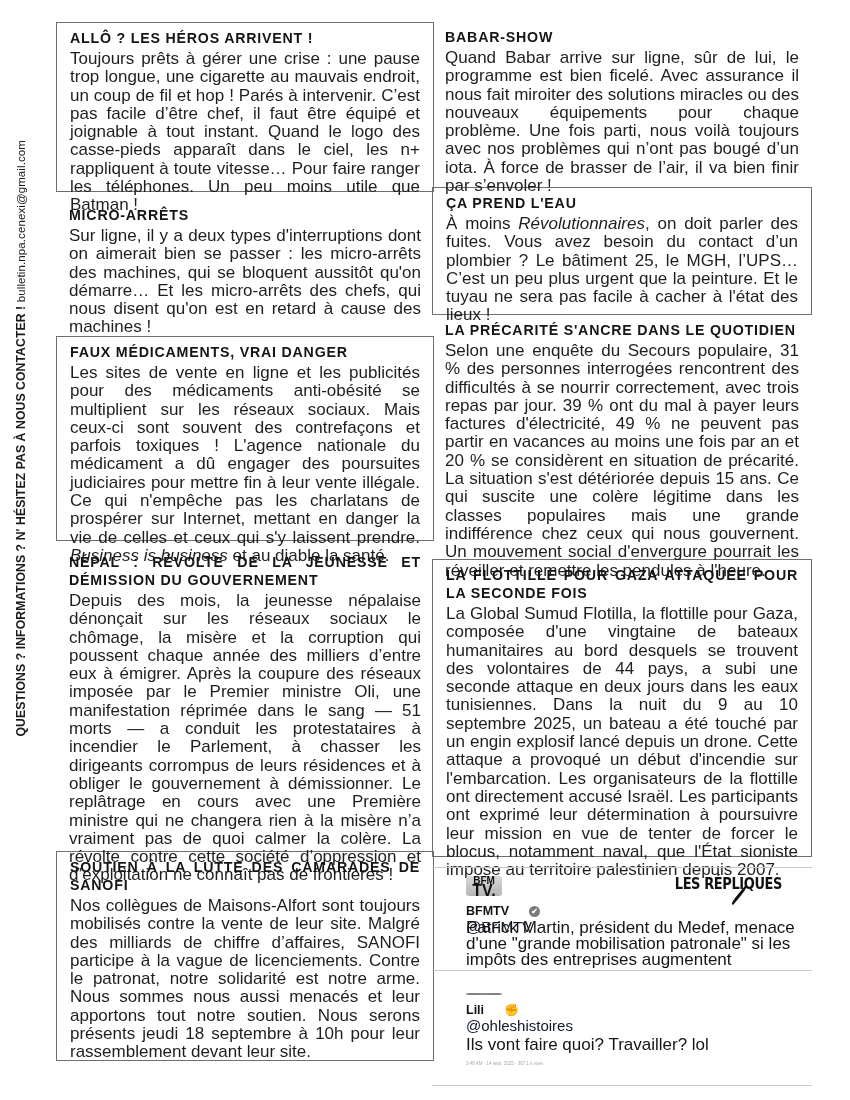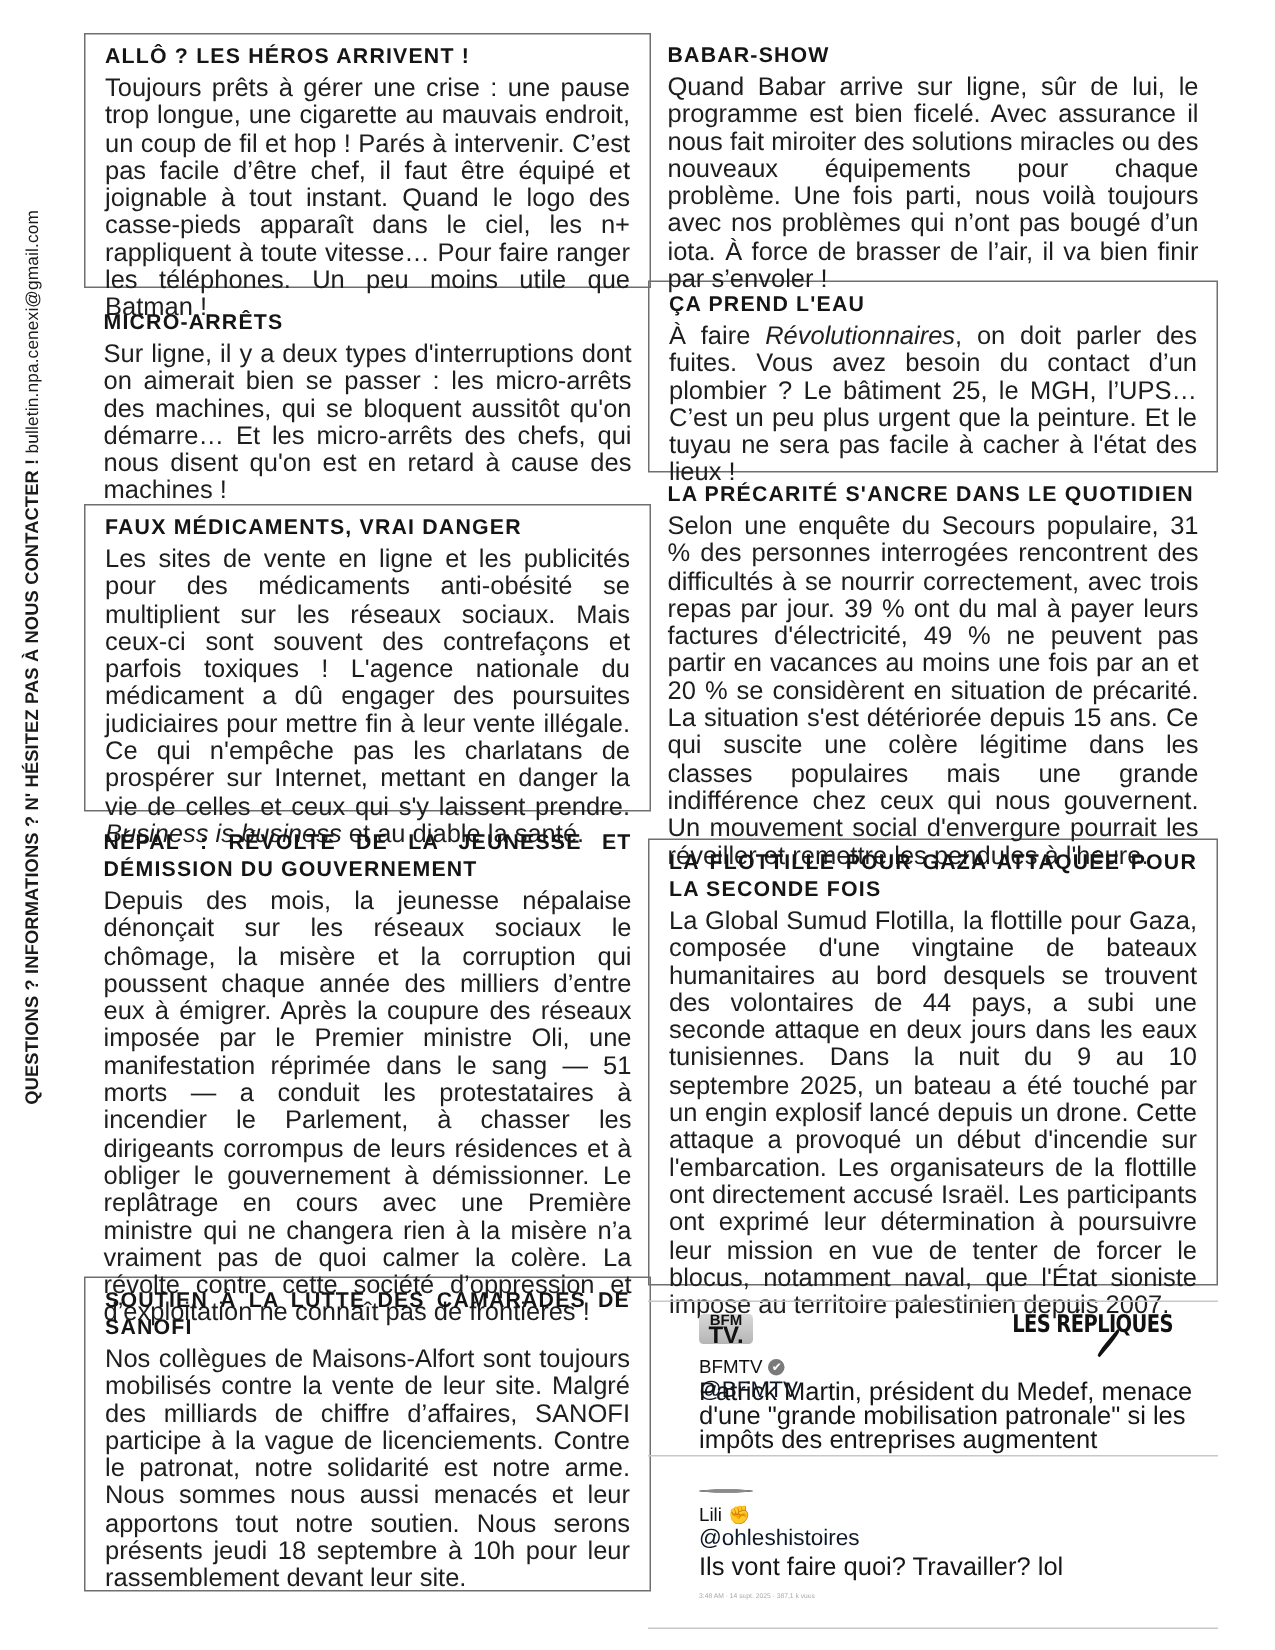--- a/index.html
+++ b/index.html
@@ -28,21 +28,21 @@
   .tweet { position: relative; border-top: 1px solid #c8c8c8; padding: 8px 12px 6px 34px;
      font-family: "Liberation Sans", sans-serif; }
   .tweet .head { display: flex; gap: 8px; height: 40px; flex-direction: column; }
   .avatar-bfm { width: 36px; height: 36px; background: linear-gradient(#d9d9d9,#b5b5b5);
      border-radius: 3px; display: flex; flex-direction: column; align-items: center; justify-content: center;
      font-weight: bold; font-size: 10px; line-height: 10px; color: #111; }
   .avatar-bfm span:last-child { font-size: 16px; }
   .avatar-lili { width: 36px; height: 36px; border-radius: 50%; background: #2c2c2c; position: relative; overflow: hidden; }
   .avatar-lili::after { content: ""; position: absolute; left: 0; right: 0; bottom: 0; height: 9px; background: #8a8a8a; }
   .tweet .names { display: flex; flex-direction: column; line-height: 15px; }
-  .tweet .name { font-weight: normal; font-size: 12.5px; color: #111; display: flex; align-items: center; gap: 4px; }
+  .tweet .name { font-weight: bold; font-size: 12.5px; color: #111; display: flex; align-items: center; gap: 20px; }
   .tweet .handle { font-size: 15px; color: #0f172a; }
   .verified { width: 11px; height: 11px; border-radius: 50%; background: #7a7a7a; color: #fff; font-size: 8px;
      display: inline-flex; align-items: center; justify-content: center; }
   .fist { font-size: 12px; }
   .tweet .text { font-size: 17px; line-height: 16px; color: #151515; margin-top: 4px; }
   .tweet .meta { font-size: 4.5px; color: #aaaaaa; margin-top: 8px; }
   .repliques { position: absolute; right: 30px; top: 6px; font-family: "DejaVu Sans", sans-serif; font-weight: bold;
      font-size: 13px; letter-spacing: -0.4px; transform: scaleY(1.25); transform-origin: top; color: #111; }
   .quill { position: absolute; right: 62px; top: 26px; width: 22px; height: 3px; background: #111;
      transform: rotate(-50deg); border-radius: 50% 0 50% 0; }
@@ -82,21 +82,21 @@
   </section>
 </div>
 
 <div class="col col-right">
   <section class="article" style="height:165px;">
     <h2>BABAR-SHOW</h2>
     <p>Quand Babar arrive sur ligne, sûr de lui, le programme est bien ficelé. Avec assurance il nous fait miroiter des solutions miracles ou des nouveaux équipements pour chaque problème. Une fois parti, nous voilà toujours avec nos problèmes qui n’ont pas bougé d’un iota. À force de brasser de l’air, il va bien finir par s’envoler !</p>
   </section>
   <section class="article boxed" style="height:128px;">
     <h2>ÇA PREND L'EAU</h2>
-    <p><span>À faire </span><em>Révolutionnaires</em><span>, on doit parler des fuites. Vous avez besoin du contact d’un plombier ? Le bâtiment 25, le MGH, l’UPS… C’est un peu plus urgent que la peinture. Et le tuyau ne sera pas facile à cacher à l'état des lieux !</span></p>
+    <p><span>À moins </span><em>Révolutionnaires</em><span>, on doit parler des fuites. Vous avez besoin du contact d’un plombier ? Le bâtiment 25, le MGH, l’UPS… C’est un peu plus urgent que la peinture. Et le tuyau ne sera pas facile à cacher à l'état des lieux !</span></p>
   </section>
   <section class="article" style="height:244px;">
     <h2>LA PRÉCARITÉ S'ANCRE DANS LE QUOTIDIEN</h2>
     <p>Selon une enquête du Secours populaire, 31 % des personnes interrogées rencontrent des difficultés à se nourrir correctement, avec trois repas par jour. 39 % ont du mal à payer leurs factures d'électricité, 49 % ne peuvent pas partir en vacances au moins une fois par an et 20 % se considèrent en situation de précarité. La situation s'est détériorée depuis 15 ans. Ce qui suscite une colère légitime dans les classes populaires mais une grande indifférence chez ceux qui nous gouvernent. Un mouvement social d'envergure pourrait les réveiller et remettre les pendules à l'heure.</p>
   </section>
   <section class="article boxed" style="height:298px;">
     <h2>LA FLOTTILLE POUR GAZA ATTAQUÉE POUR LA SECONDE FOIS</h2>
     <p>La Global Sumud Flotilla, la flottille pour Gaza, composée d'une vingtaine de bateaux humanitaires au bord desquels se trouvent des volontaires de 44 pays, a subi une seconde attaque en deux jours dans les eaux tunisiennes. Dans la nuit du 9 au 10 septembre 2025, un bateau a été touché par un engin explosif lancé depuis un drone. Cette attaque a provoqué un début d'incendie sur l'embarcation. Les organisateurs de la flottille ont directement accusé Israël. Les participants ont exprimé leur détermination à poursuivre leur mission en vue de tenter de forcer le blocus, notamment naval, que l'État sioniste impose au territoire palestinien depuis 2007.</p>
   </section>
 

